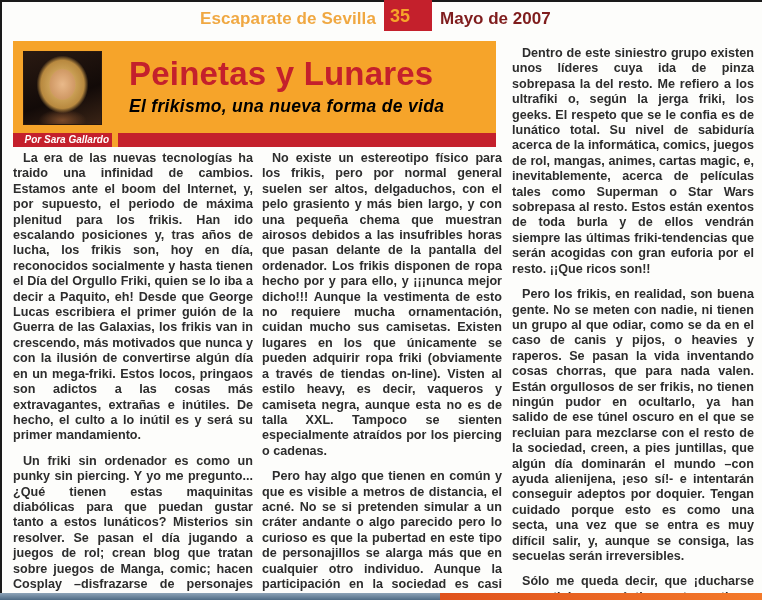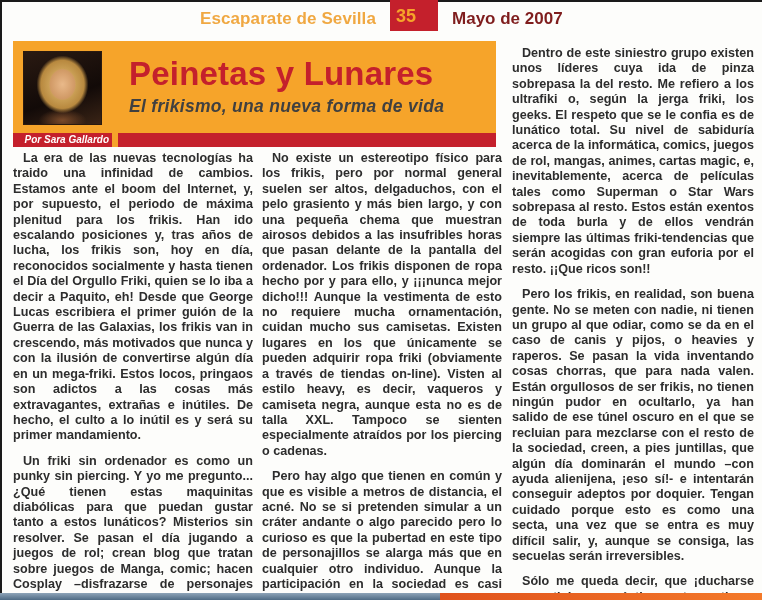--- a/index.html
+++ b/index.html
@@ -8,21 +8,21 @@
       background: #fdfdfb;
       font-family: "Liberation Sans", sans-serif;
       position: relative;
       color: #2b2b2b;
     }
     .frame-top { position: absolute; left: 0; top: 0; width: 762px; height: 2px; background: #1a1a1a; }
     .frame-left { position: absolute; left: 0; top: 0; width: 2px; height: 600px; background: #1a1a1a; }
 
     .masthead {
       position: absolute; top: 7px; left: 200px; height: 24px;
-      display: flex; align-items: center; gap: 8px;
+      display: flex; align-items: center; gap: 2px;
       font-weight: bold; font-size: 17px;
     }
     .masthead .pub { color: #f0a842; padding-right: 6px; letter-spacing: 0.1px; }
     .masthead .page-num {
       background: #c4202c; color: #f6a42a; height: 32px; margin-top: -8px;
       display: flex; align-items: flex-end; padding: 0 22px 4px 6px; box-sizing: border-box;
       font-size: 18px;
     }
     .masthead .date { color: #7f1d1d; padding-left: 6px; }
 
@@ -50,21 +50,21 @@
     .title-box {
       position: absolute; left: 118px; top: 41px; width: 378px; height: 106px;
       background: #f6a42a;
     }
     .title-main {
       position: absolute; left: 11px; top: 14px;
       color: #c4202c; font-weight: bold; font-size: 33px; letter-spacing: 0.2px;
     }
     .title-sub {
       position: absolute; left: 11px; top: 55px;
-      color: #404040; font-weight: bold; font-style: italic; font-size: 17.5px; letter-spacing: 0.3px;
+      color: #000000; font-weight: bold; font-style: italic; font-size: 17.5px; letter-spacing: 0.3px;
     }
     .title-bar {
       position: absolute; left: 0; bottom: 0; width: 378px; height: 14px; background: #c4202c;
     }
 
     .col {
       position: absolute; font-size: 12.6px; line-height: 15.4px; color: #2d2d2d;
       text-align: justify;
     }
     .col p { margin: 0 0 10px 0; text-indent: 10px; font-weight: bold; }

